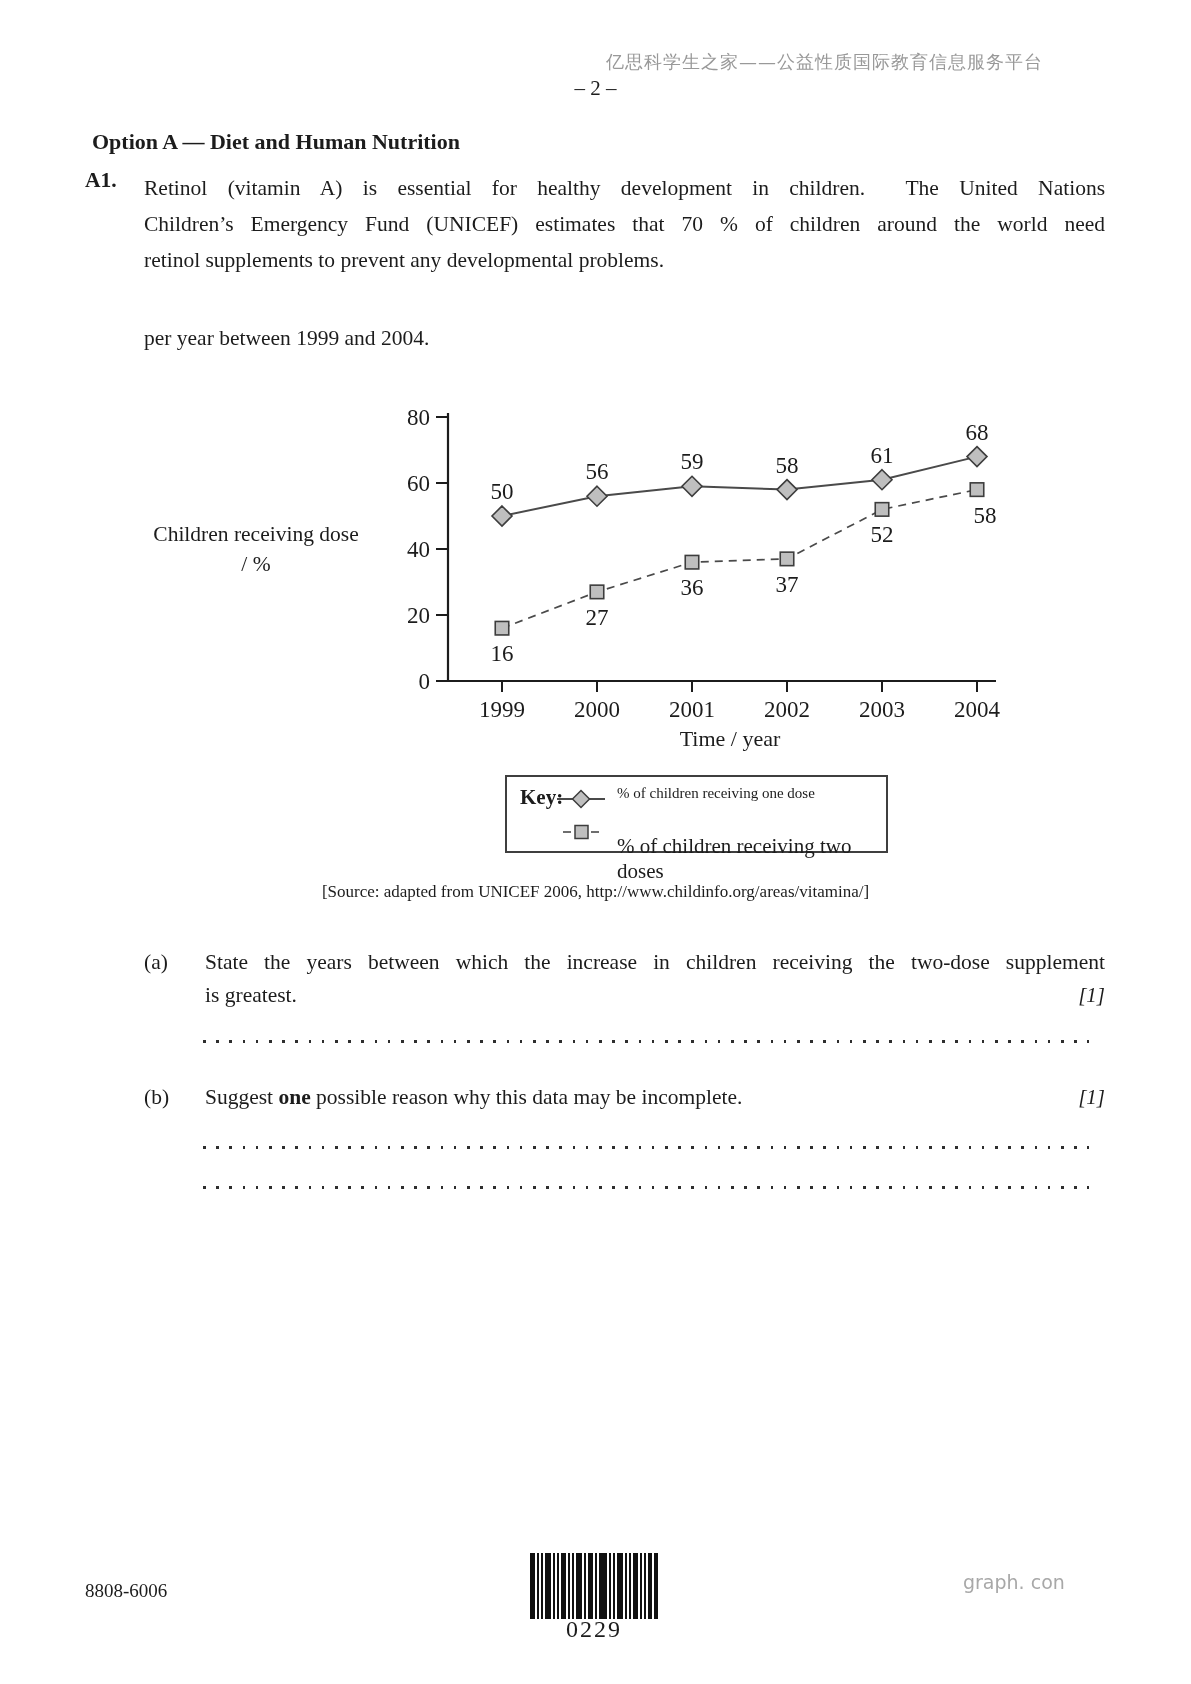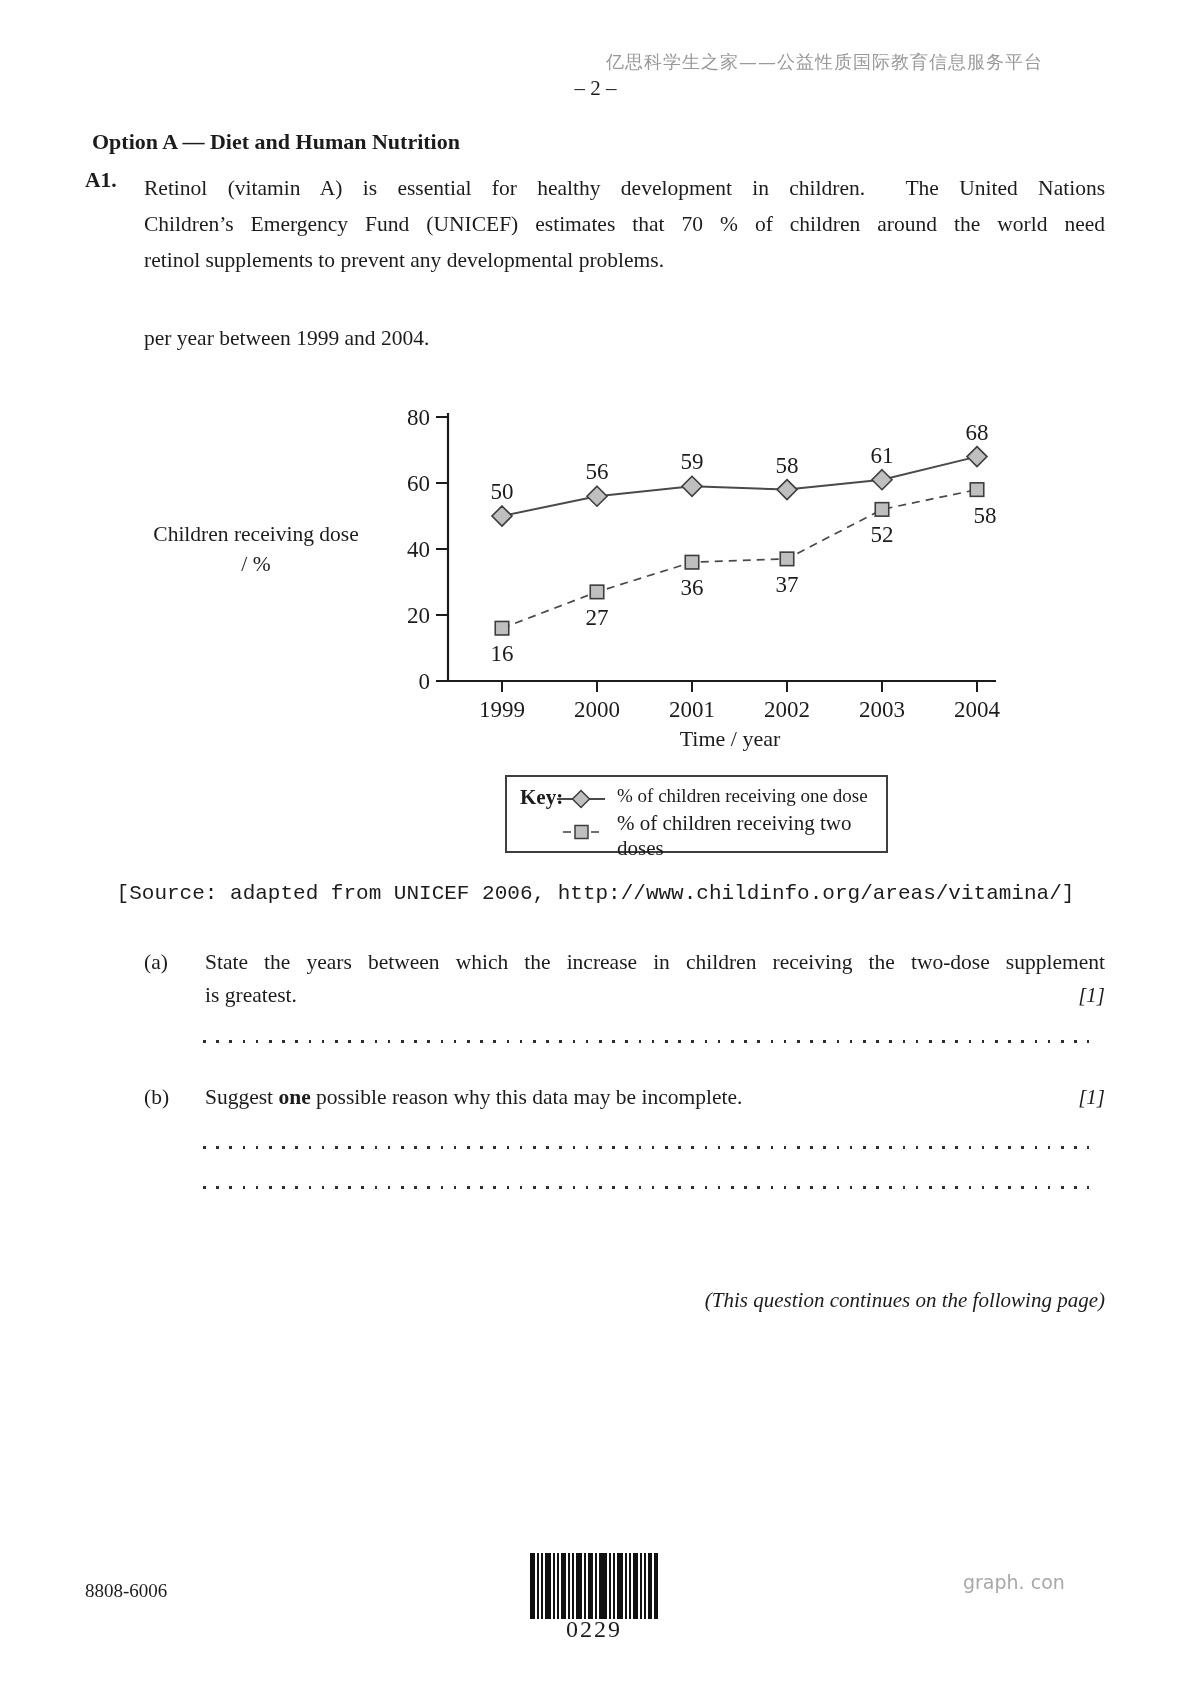--- a/index.html
+++ b/index.html
@@ -20,23 +20,23 @@
   .bodyline { left:144px; width:961px; font-size:21.5px; white-space:pre-wrap; }
   .jline { text-align:justify; text-align-last:justify; }
   .chart-svg { left:130px; top:365px; }
   .key-box {
     left:505px; top:775px; width:383px; height:78px;
     border:2px solid #3f3f3f; box-sizing:border-box;
   }
   .key-label { left:13px; top:8px; font-size:21px; font-weight:bold; }
   .key-sym1 { left:50px; top:11px; }
   .key-sym2 { left:55px; top:45px; }
-  .key-text1 { left:110px; top:8px; font-size:19px; }
-  .key-text2 { left:110px; top:34px; font-size:21px; }
-  .source-line { top:882px; left:0; width:1191px; text-align:center; font-size:21px;font-family:Liberation Mono, monospace; }
+  .key-text1 { left:110px; top:8px; font-size:15px; }
+  .key-text2 { left:110px; top:57px; font-size:21px; }
+  .source-line { top:882px; left:0; width:1191px; text-align:center; font-size:17px; }
   .part-label { left:144px; font-size:21.5px; }
   .qline { left:205px; width:900px; font-size:21.5px; white-space:pre-wrap; }
   .marks { right:86px; font-size:21px; font-style:italic; }
   .dots {
     left:203px; width:886px; height:2.8px;
     background-image:repeating-linear-gradient(90deg,#2e2e2e 0 2.6px,transparent 2.6px 13.2px);
   }
   .continuation { top:1288px; right:86px; font-size:21px; font-style:italic; }
   .doc-code { left:85px; top:1580px; font-size:19px; }
   .barcode { left:530px; top:1553px; }
@@ -137,21 +137,20 @@
   <div class="abs qline jline" style="top:950px">State the years between which the increase in children receiving the two-dose supplement</div>
   <div class="abs marks" style="top:983px">[1]</div>
   <div class="abs dots" style="top:1040px"></div>
 
   <div class="abs part-label" style="top:1085px">(b)</div>
   <div class="abs qline" style="top:1085px"><span>Suggest </span><span style="font-weight:bold">one</span><span> possible reason why this data may be incomplete.</span></div>
   <div class="abs marks" style="top:1085px">[1]</div>
   <div class="abs dots" style="top:1146px"></div>
   <div class="abs dots" style="top:1186px"></div>
 
-  <div class="abs continuation">(This question continues on the following page)</div>
 
   <div class="abs doc-code">8808-6006</div>
   <svg id="barcode" class="abs barcode" width="128" height="66">
       <rect x="0" y="0" width="5" height="66" fill="#111111"></rect>
       <rect x="7" y="0" width="2" height="66" fill="#111111"></rect>
       <rect x="11" y="0" width="2" height="66" fill="#111111"></rect>
       <rect x="15" y="0" width="6" height="66" fill="#111111"></rect>
       <rect x="23" y="0" width="2" height="66" fill="#111111"></rect>
       <rect x="27" y="0" width="2" height="66" fill="#111111"></rect>
       <rect x="31" y="0" width="5" height="66" fill="#111111"></rect>

